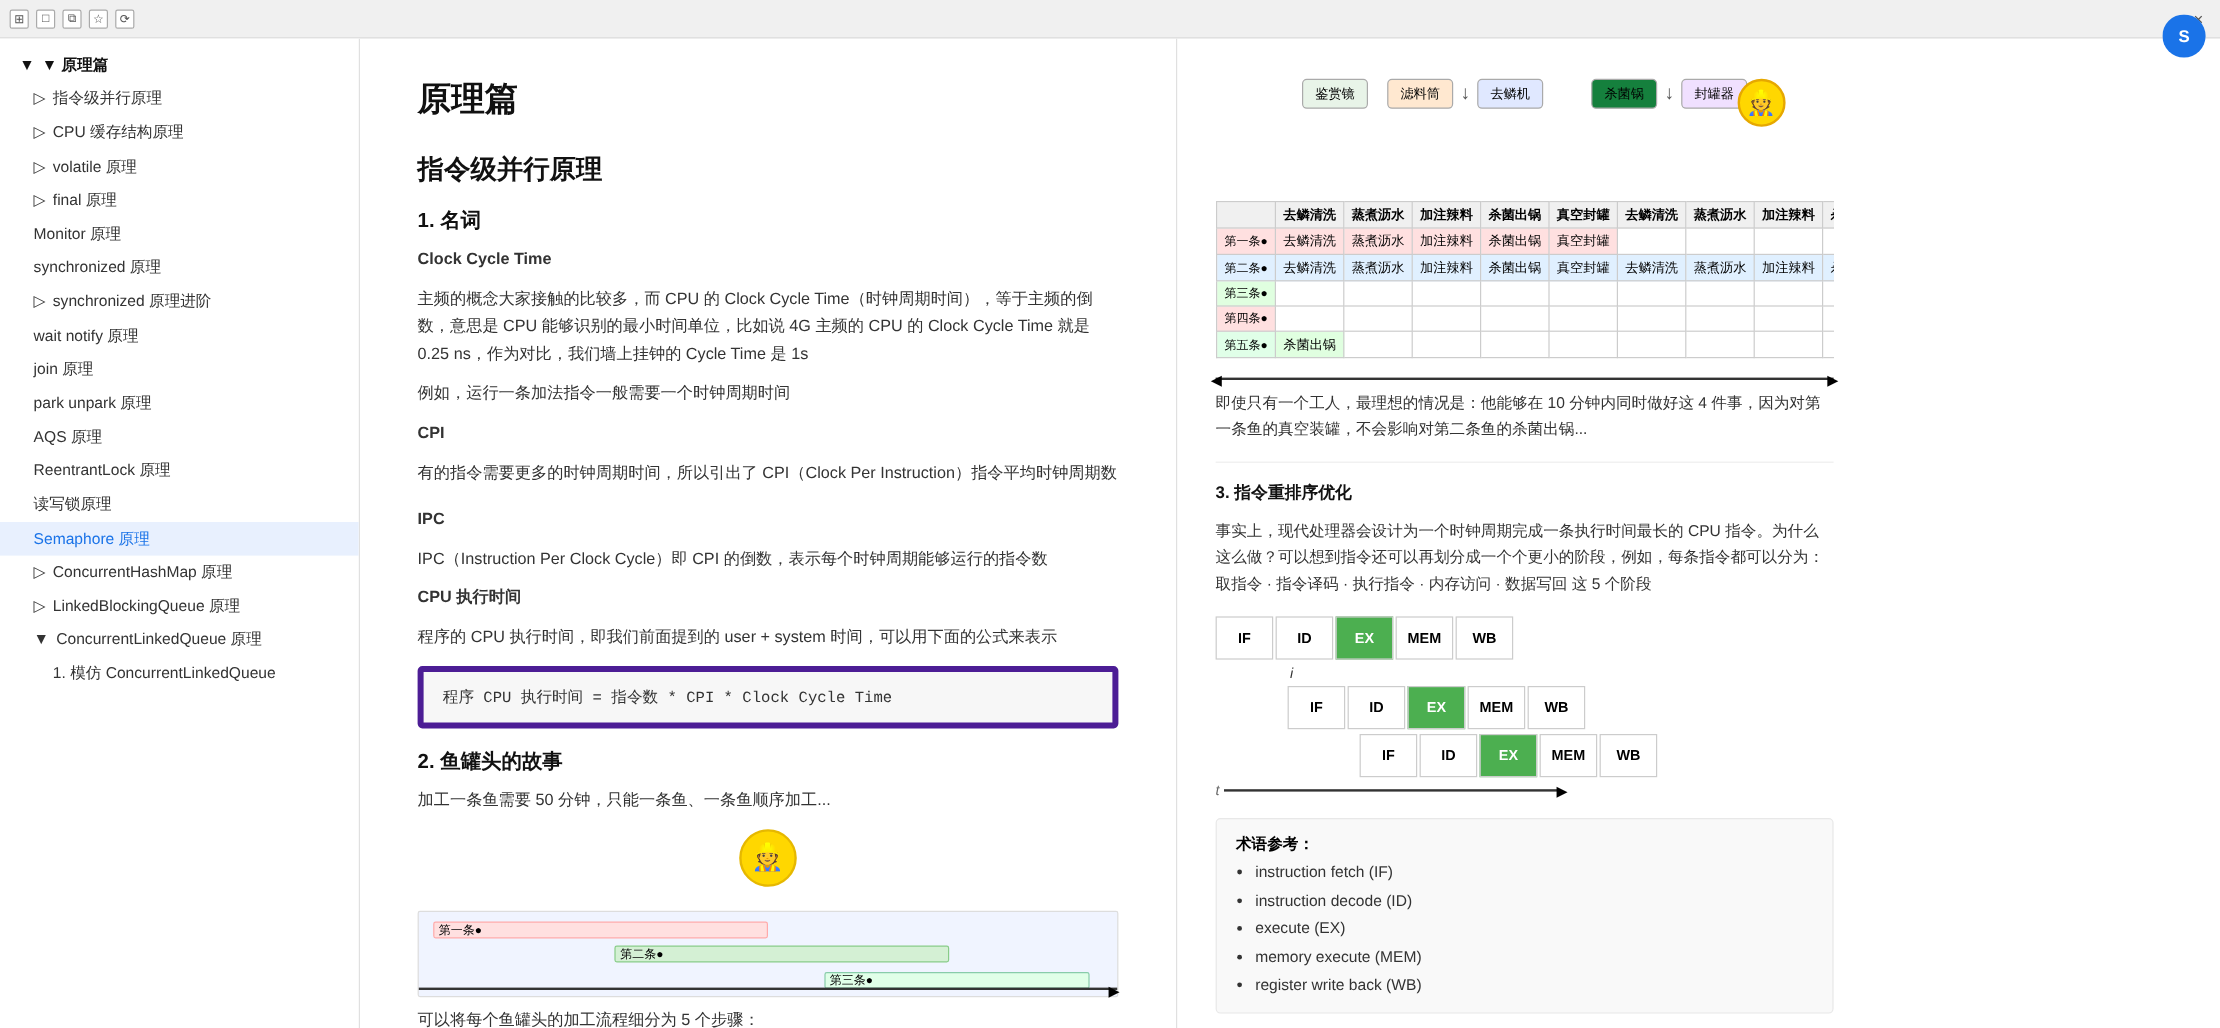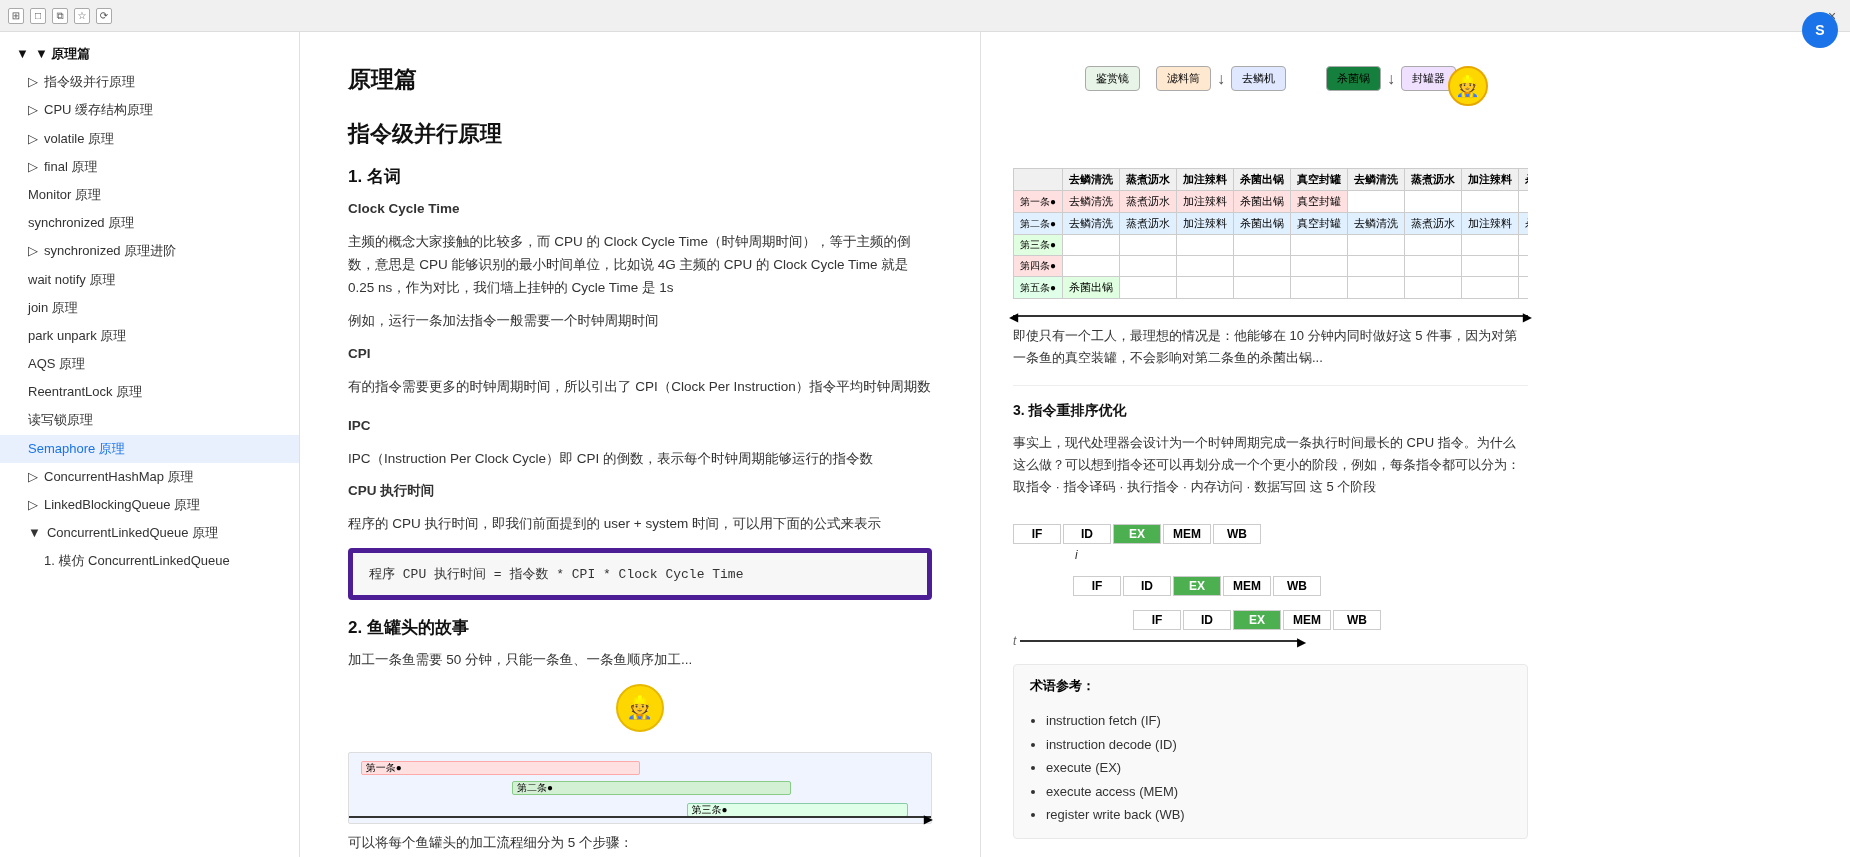--- a/index.html
+++ b/index.html
@@ -51,21 +51,21 @@
     .sidebar-item.level-3 { padding-left: 44px; }
 
     .doc-content {
       flex: 1;
       padding: 32px 48px;
       max-width: 680px;
       min-width: 0;
     }
 
     .doc-content h1 {
-      font-size: 23px;
+      font-size: 28px;
       font-weight: 700;
       margin-bottom: 20px;
       color: #111;
     }
     .doc-content h2 {
       font-size: 22px;
       font-weight: 700;
       margin-bottom: 16px;
       margin-top: 24px;
       color: #111;
@@ -100,46 +100,45 @@
       margin: 16px 0;
     }
     .pipeline-row {
       display: flex;
       align-items: center;
       margin-bottom: 4px;
       gap: 2px;
     }
     .pipeline-cell {
       width: 48px;
-      height: 20px;
+      height: 36px;
       border: 1px solid #ccc;
       display: flex;
       align-items: center;
       justify-content: center;
       font-size: 12px;
       font-weight: 600;
       background: #fff;
-      margin-top: 10px;
     }
     .pipeline-cell.if { background: #fff; }
     .pipeline-cell.id { background: #fff; }
     .pipeline-cell.ex { background: #4caf50; color: #fff; }
     .pipeline-cell.mem { background: #fff; }
     .pipeline-cell.wb { background: #fff; }
     .pipeline-row-indent { margin-left: 60px; }
     .pipeline-row-indent2 { margin-left: 120px; }
 
     .terms-box {
       background: #f9f9f9;
       border: 1px solid #e8e8e8;
       border-radius: 4px;
       padding: 12px 16px;
       margin: 12px 0;
     }
-    .terms-title { font-size: 13px; font-weight: 600; margin-bottom: 14px; }
+    .terms-title { font-size: 13px; font-weight: 600; margin-bottom: 2px; }
     .terms-box ul { margin-left: 16px; }
     .terms-box ul li { font-size: 13px; line-height: 1.8; color: #333; }
 
     
     .right-panel {
       width: 580px;
       flex-shrink: 0;
       padding: 24px 32px;
       border-left: 1px solid #e0e0e0;
       overflow-y: auto;
@@ -458,21 +457,21 @@
       </table>
     </div>
 
     <div style="display:flex; align-items:center; margin-bottom:8px;">
       <div style="flex:1; height:2px; background:#333; position:relative;">
         <div style="position:absolute; left:-4px; top:-5px; font-size:12px;">◀</div>
         <div style="position:absolute; right:-4px; top:-5px; font-size:12px;">▶</div>
       </div>
     </div>
 
-    <p>即使只有一个工人，最理想的情况是：他能够在 10 分钟内同时做好这 5 件事，因为对第一条鱼的真空装罐，不会影响对第二条鱼的杀菌出锅...</p>
+    <p>即使只有一个工人，最理想的情况是：他能够在 10 分钟内同时做好这 4 件事，因为对第一条鱼的真空装罐，不会影响对第二条鱼的杀菌出锅...</p>
 
     <hr class="section-divider">
 
     <h2>3. 指令重排序优化</h2>
 
     <p>事实上，现代处理器会设计为一个时钟周期完成一条执行时间最长的 CPU 指令。为什么这么做？可以想到指令还可以再划分成一个个更小的阶段，例如，每条指令都可以分为：取指令 · 指令译码 · 执行指令 · 内存访问 · 数据写回 这 5 个阶段</p>
 
     <div class="pipeline-container">
 
       <div class="pipeline-row">
@@ -510,21 +509,21 @@
         </div>
       </div>
     </div>
 
     <div class="terms-box">
       <div class="terms-title">术语参考：</div>
       <ul>
         <li>instruction fetch (IF)</li>
         <li>instruction decode (ID)</li>
         <li>execute (EX)</li>
-        <li>execute access (MEM)</li>
+        <li>memory execute (MEM)</li>
         <li>register write back (WB)</li>
       </ul>
     </div>
 
   </div>
 
 </div>
 
 <div class="avatar-circle">S</div>
 

